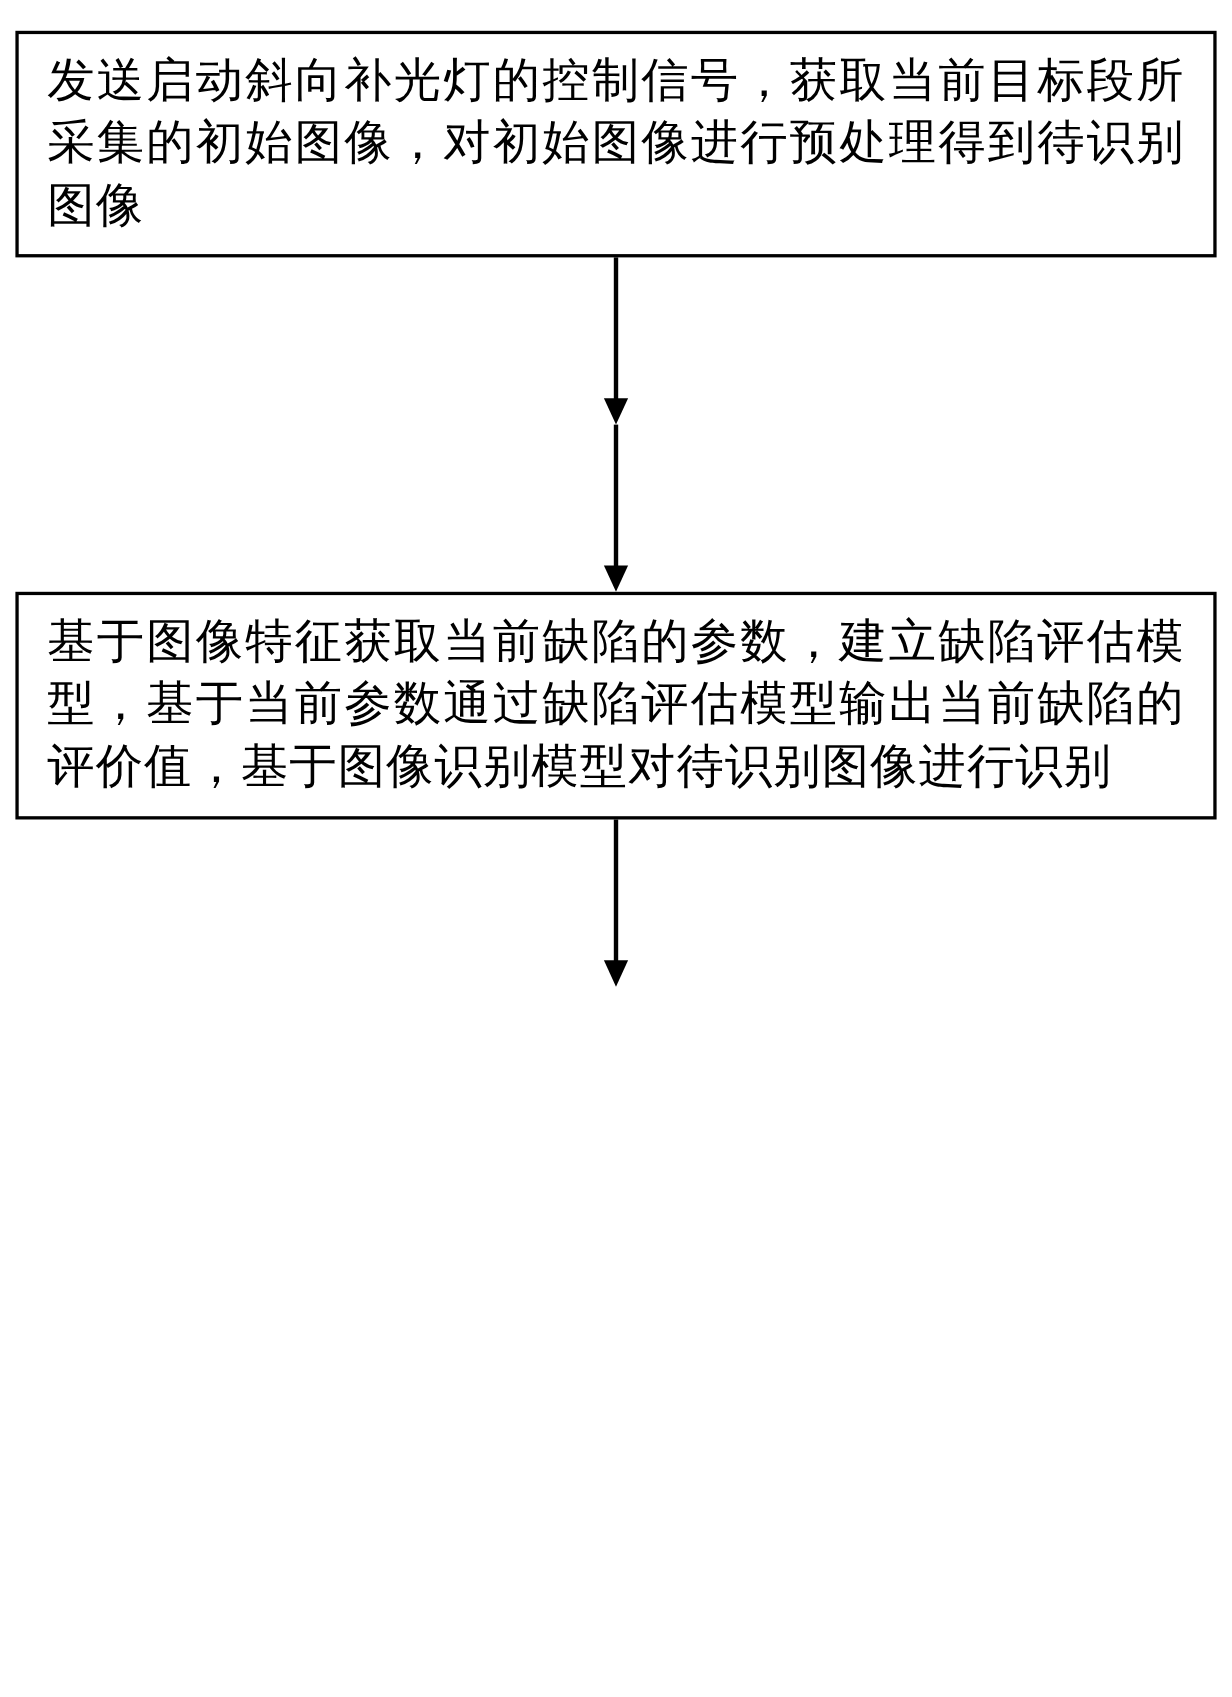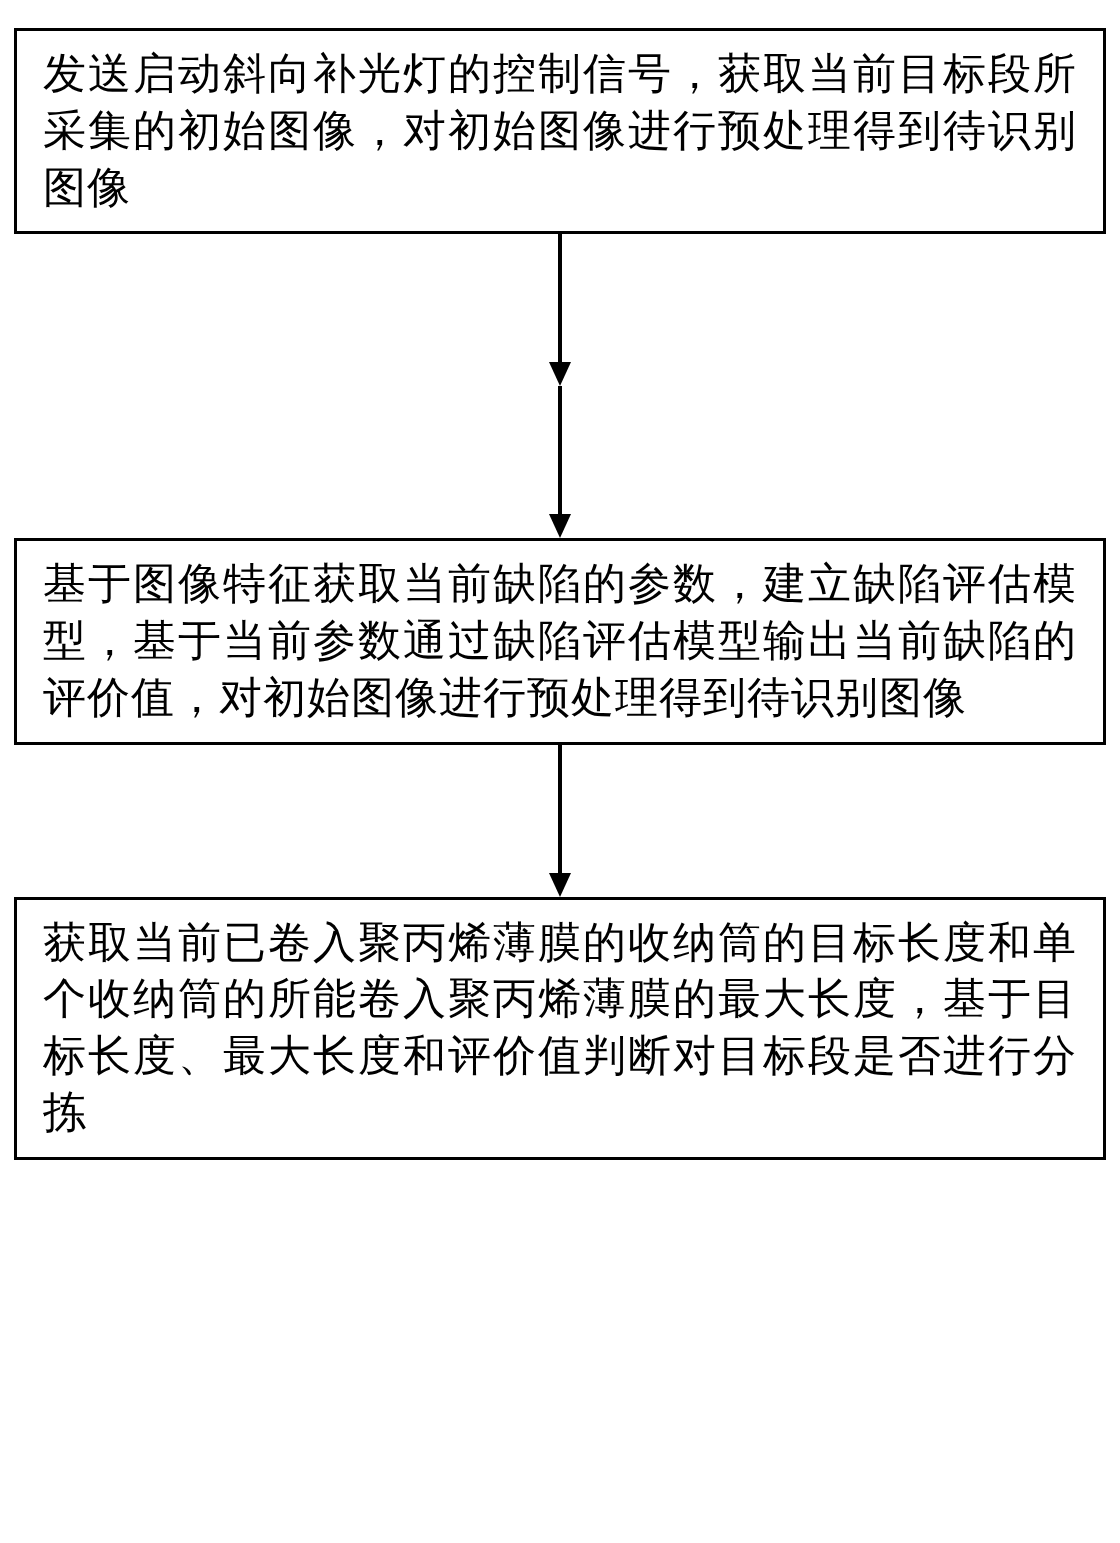--- a/index.html
+++ b/index.html
@@ -62,22 +62,21 @@
     <div class="arrow-line"></div>
     <div class="arrow-head"></div>
   </div>
 
 
   <div class="flow-arrow">
     <div class="arrow-line"></div>
     <div class="arrow-head"></div>
   </div>
 
-  <div class="flow-box">基于图像特征获取当前缺陷的参数，建立缺陷评估模型，基于当前参数通过缺陷评估模型输出当前缺陷的评价值，对初始图像进行预处理得到待识别图像</div>
+  <div class="flow-box">基于图像特征获取当前缺陷的参数，建立缺陷评估模型，基于当前参数通过缺陷评估模型输出当前缺陷的评价值，基于图像识别模型对待识别图像进行识别</div>
 
   <div class="flow-arrow">
     <div class="arrow-line"></div>
     <div class="arrow-head"></div>
   </div>
 
-  <div class="flow-box">获取当前已卷入聚丙烯薄膜的收纳筒的目标长度和单个收纳筒的所能卷入聚丙烯薄膜的最大长度，基于目标长度、最大长度和评价值判断对目标段是否进行分拣</div>
 
 </div>
 
 </body></html>

